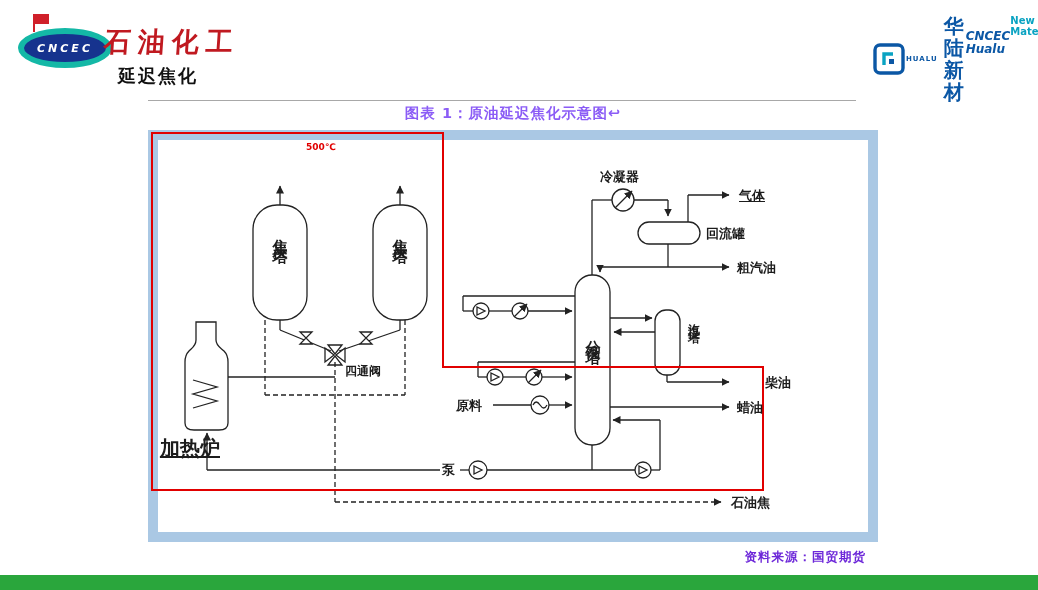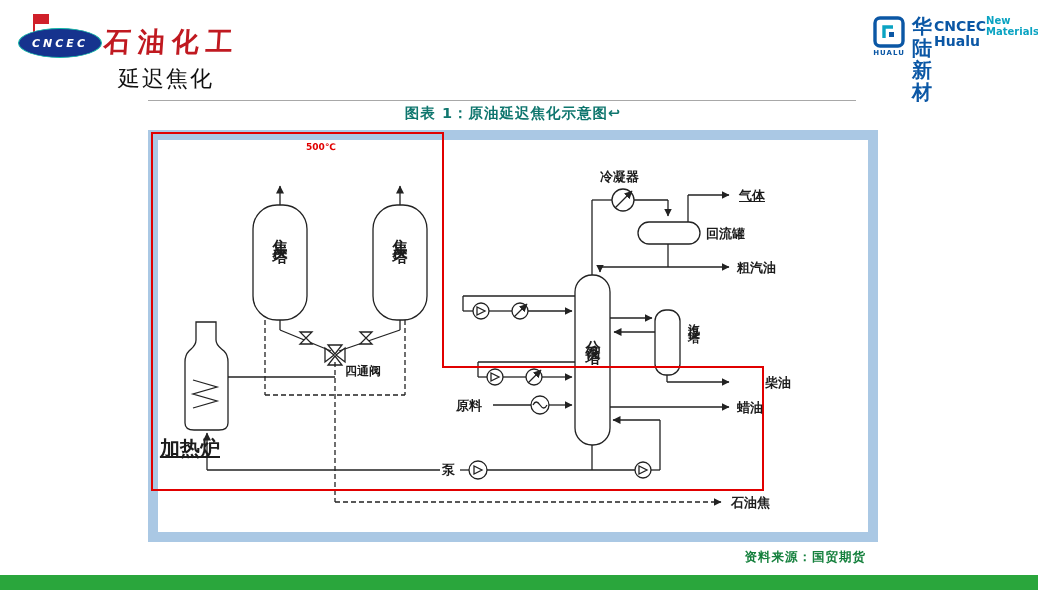--- a/index.html
+++ b/index.html
@@ -8,49 +8,49 @@
     overflow:hidden; font-family:"DejaVu Sans","Liberation Sans",sans-serif;
   }
   .abs { position:absolute; }
 
   
   .cncec-logo { left:18px; top:14px; width:84px; height:46px; }
   .cncec-flag { position:absolute; left:16px; top:0; width:15px; height:10px; background:#d0202a; }
   .cncec-pole { position:absolute; left:15px; top:0; width:2px; height:18px; background:#d0202a; }
   .cncec-oval {
     position:absolute; left:0; top:14px; width:82px; height:28px;
-    background:#16338e; border:1px solid #14b8a6; border-radius:50%;
+    background:#16338e; border:6px solid #14b8a6; border-radius:50%;
     display:flex; align-items:center; justify-content:center;
   }
   .cncec-oval span { color:#fff; font-weight:bold; font-style:italic; font-size:11px; letter-spacing:3px; }
   .brand { left:104px; top:24px; font-size:27px; font-weight:800; color:#c01920;
            letter-spacing:7px; transform:skewX(-4deg); }
   .hualu { left:872px; top:15px; display:flex; gap:6px; }
-  .hualu-iconcol { display:flex; flex-direction:column; align-items:center; }
+  .hualu-iconcol { display:flex; flex-direction:row; align-items:center; }
   .hualu-mark { font-size:7px; font-weight:bold; color:#0b57a5; letter-spacing:1px; }
   .hualu-text { display:flex; line-height:1.1; }
   .hualu-name { font-size:20px; font-weight:800; color:#0b57a5; letter-spacing:2px; }
-  .hualu-l1 { font-size:14px; font-weight:bold; color:#0b57a5; margin-top:4px; }
+  .hualu-l1 { font-size:12px; font-weight:bold; color:#0b57a5; margin-top:15px;font-style:italic; }
   .hualu-l2 { font-size:10px; font-weight:bold; color:#0aa3c2; }
 
-  .page-title { left:118px; top:64px; font-size:22px; font-weight:400; color:#111; letter-spacing:2px; }
+  .page-title { left:118px; top:64px; font-size:18px; font-weight:700; color:#111; letter-spacing:2px; }
 
   
   .fig-rule { left:148px; top:100px; width:708px; height:1px; background:#a8a8a8; }
   .fig-title { left:148px; top:104px; width:730px; text-align:center;
-               font-size:14.5px; font-weight:bold; color:#0f766e; letter-spacing:1px; }
+               font-size:14.5px; font-weight:bold; color:#8b5cf6; letter-spacing:1px; }
   .fig-frame { left:148px; top:130px; width:730px; height:412px; background:#fff; }
   .fig-frame svg { position:absolute; left:0; top:0; }
 
   .dlabel { position:absolute; font-weight:bold; color:#1c1c1c; font-size:13px; white-space:nowrap; }
   .vlabel { writing-mode:vertical-rl; text-orientation:upright; letter-spacing:5px; }
   .temp { color:#e10000; font-size:9px; font-weight:bold; }
 
   .fig-source { left:148px; top:549px; width:718px; text-align:right;
-                font-size:12.5px; font-weight:bold; color:#15803d; letter-spacing:1px; }
+                font-size:12.5px; font-weight:bold; color:#6d28d9; letter-spacing:1px; }
 
   .footer-bar { left:0; top:575px; width:1038px; height:15px; background:#2aa63c; }
 </style>
 </head>
 <body>
 
 <div class="slide">
 
   <div class="abs cncec-logo">
     <div class="cncec-pole"></div>

